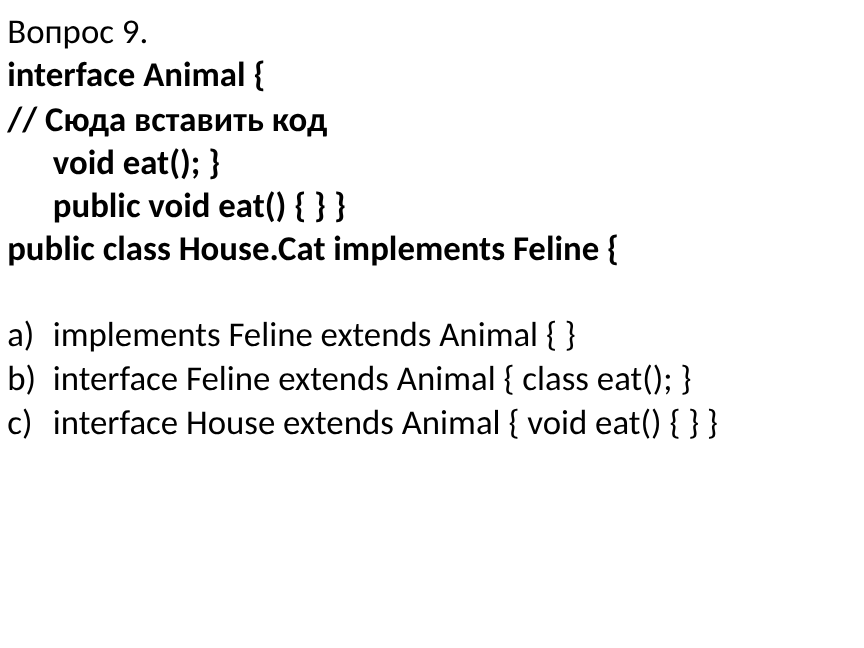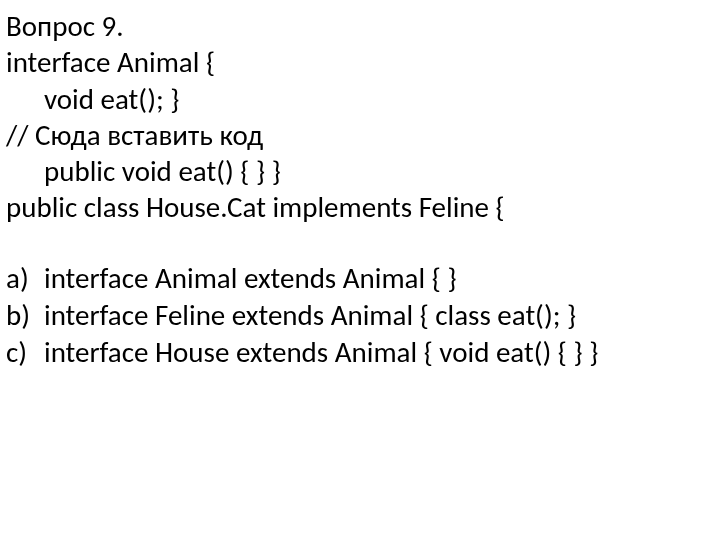--- a/index.html
+++ b/index.html
@@ -18,21 +18,21 @@
     height: 540px;
   }
   .question-block {
     font-size: 29px;
     line-height: 1.25;
   }
   .question-title {
     font-weight: 400;
   }
   .code-line {
-    font-weight: 400;
+    font-weight: 700;
   }
   .indent {
     padding-left: 38px;
   }
   .answers {
     margin-top: 34px;
     font-size: 29px;
     line-height: 1.28;
     font-weight: 400;
   }
@@ -50,34 +50,34 @@
 </head>
 <body>
 
 <div class="slide">
 
   <div class="question-block">
     <div class="question-title">Вопрос 9.</div>
 
     <div class="code-line">interface Animal {</div>
 
+    <div class="code-line">// Сюда вставить код</div>
+
     <div class="code-line indent">void eat(); }</div>
-
-    <div class="code-line">// Сюда вставить код</div>
 
     <div class="code-line indent">public void eat() { } }</div>
 
     <div class="code-line">public class House.Cat implements Feline {</div>
   </div>
 
   <div class="answers">
 
     <div class="answer-row">
       <div class="answer-label">a)</div>
-      <div class="answer-text">interface Animal extends Animal { }</div>
+      <div class="answer-text">implements Feline extends Animal { }</div>
     </div>
 
     <div class="answer-row">
       <div class="answer-label">b)</div>
       <div class="answer-text">interface Feline extends Animal { class eat(); }</div>
     </div>
 
     <div class="answer-row">
       <div class="answer-label">c)</div>
       <div class="answer-text">interface House extends Animal { void eat() { } }</div>

